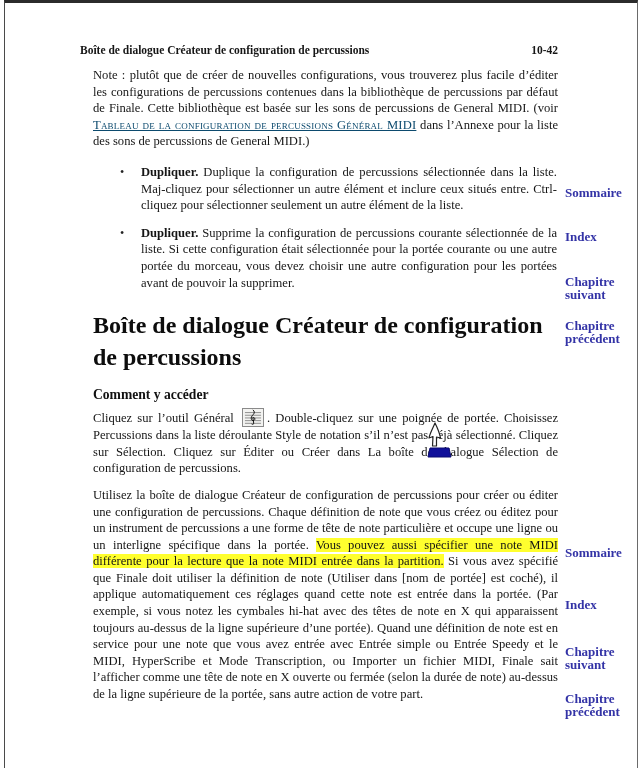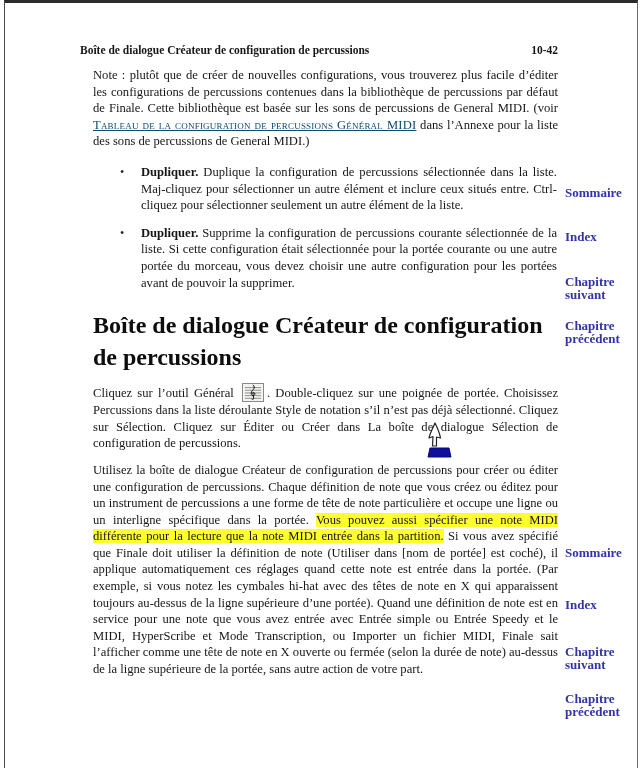--- a/index.html
+++ b/index.html
@@ -82,20 +82,21 @@
 
   <p class="note body-text"><span>Note : plutôt que de créer de nouvelles configurations, vous trouverez plus facile d’éditer les configurations de percussions contenues dans la bibliothèque de percussions par défaut de Finale. Cette bibliothèque est basée sur les sons de percussions de General MIDI. (voir </span><a class="doclink">Tableau de la configuration de percussions Général MIDI</a><span> dans l’Annexe pour la liste des sons de percussions de General MIDI.)</span></p>
 
   <ul class="props">
     <li><b>Dupliquer.</b><span> Duplique la configuration de percussions sélectionnée dans la liste. Maj-cliquez pour sélectionner un autre élément et inclure ceux situés entre. Ctrl-cliquez pour sélectionner seulement un autre élément de la liste.</span></li>
     <li><b>Dupliquer.</b><span> Supprime la configuration de percussions courante sélectionnée de la liste. Si cette configuration était sélectionnée pour la portée courante ou une autre portée du morceau, vous devez choisir une autre configuration pour les portées avant de pouvoir la supprimer.</span></li>
   </ul>
 
   <h1>Boîte de dialogue Créateur de configuration de percussions</h1>
 
+  <h2>Comment y accéder</h2>
 
   <p class="body-text"><span>Cliquez sur l’outil Général </span><span class="tool-icon"><svg viewBox="0 0 22 19" xmlns="http://www.w3.org/2000/svg">
           <g stroke="#555" stroke-width="0.7">
             <line x1="2" y1="4" x2="20" y2="4"></line>
             <line x1="2" y1="7" x2="20" y2="7"></line>
             <line x1="2" y1="10" x2="20" y2="10"></line>
             <line x1="2" y1="13" x2="20" y2="13"></line>
             <line x1="2" y1="16" x2="20" y2="16"></line>
           </g>
           <path d="M11.2 1.2 C12.8 2.6 13 4.2 11.4 6 C9.6 8 8.4 9.6 9.2 11.6 C9.9 13.3 12.2 13.5 12.9 12 C13.6 10.5 12.4 9.2 10.8 9.6 L11.8 15.8 C12 17 10.6 17.6 9.8 17" fill="none" stroke="#111" stroke-width="1.1" stroke-linecap="round"></path>

